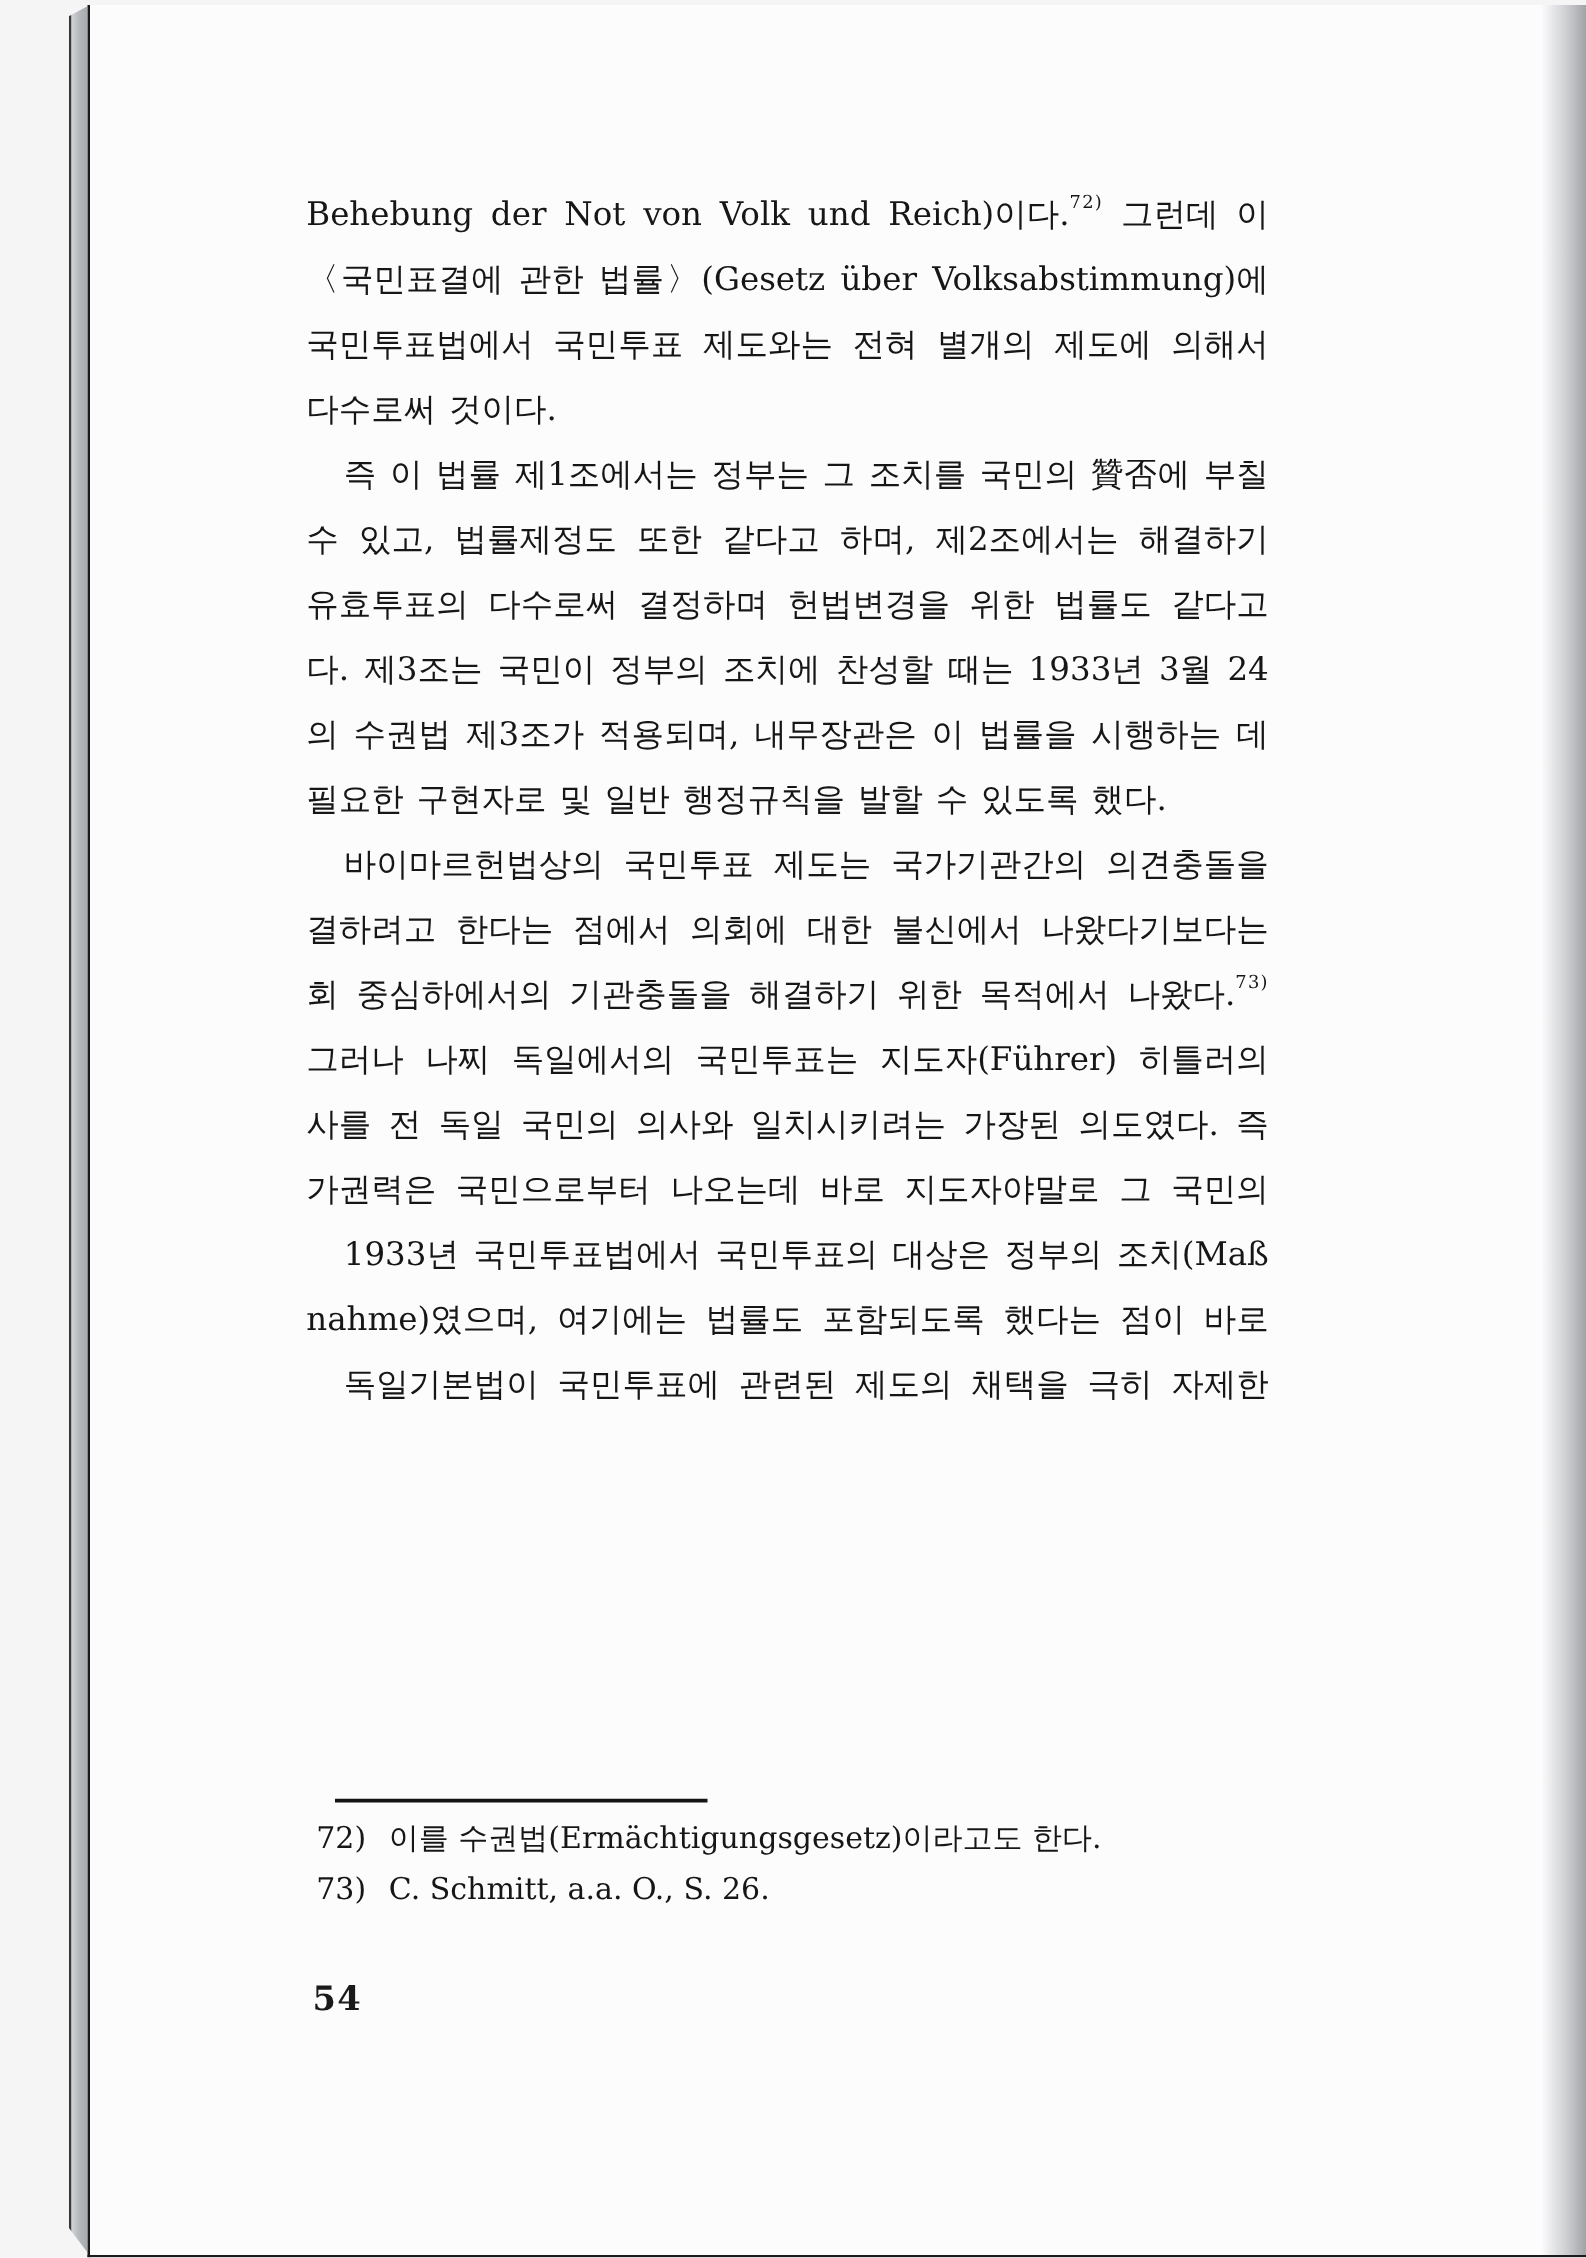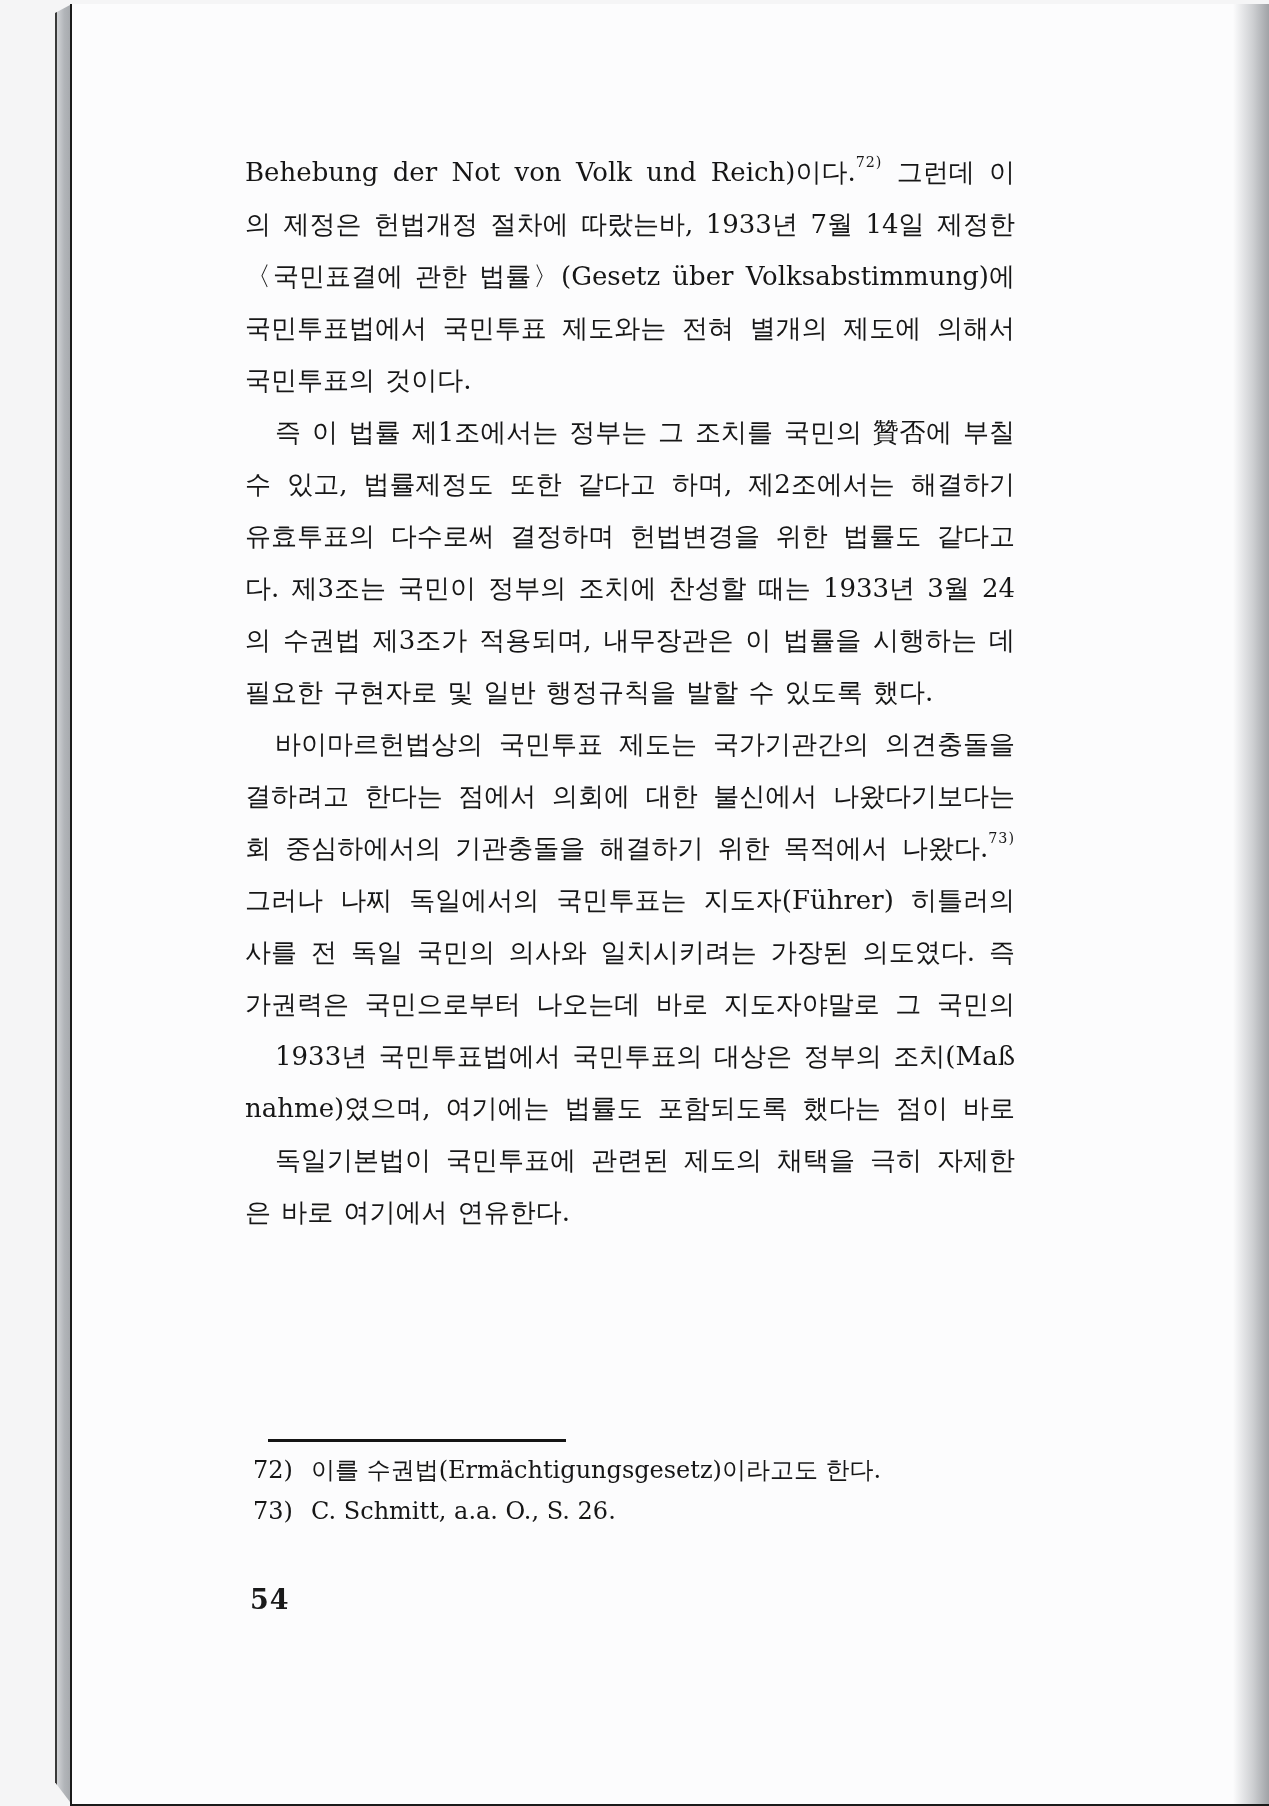--- a/index.html
+++ b/index.html
@@ -121,40 +121,38 @@
 </head>
 <body>
 
 <div class="canvas">
   <div class="spine"></div>
   <div class="page">
     <div class="right-shadow"></div>
   </div>
   <div class="text-block">
       <div class="line"><span>Behebung der Not von Volk und Reich)이다.</span><sup>72)</sup><span> 그런데 이 수권법</span></div>
-      <div class="line"><span>의 제정은 헌법개정 절차에 따랐는바, 1933년 7월 14일 제정한</span></div>
       <div class="line"><span>〈국민표결에 관한 법률〉(Gesetz über Volksabstimmung)에 의해서</span></div>
       <div class="line"><span>국민투표법에서 국민투표 제도와는 전혀 별개의 제도에 의해서</span></div>
-      <div class="line end"><span>국민투표의 것이다.</span></div>
+      <div class="line end"><span>다수로써 것이다.</span></div>
       <div class="line indent"><span>즉 이 법률 제1조에서는 정부는 그 조치를 국민의 贊否에 부칠</span></div>
       <div class="line"><span>수 있고, 법률제정도 또한 같다고 하며, 제2조에서는 해결하기</span></div>
       <div class="line"><span>유효투표의 다수로써 결정하며 헌법변경을 위한 법률도 같다고 한</span></div>
       <div class="line"><span>다. 제3조는 국민이 정부의 조치에 찬성할 때는 1933년 3월 24일</span></div>
       <div class="line"><span>의 수권법 제3조가 적용되며, 내무장관은 이 법률을 시행하는 데</span></div>
       <div class="line end"><span>필요한 구현자로 및 일반 행정규칙을 발할 수 있도록 했다.</span></div>
       <div class="line indent"><span>바이마르헌법상의 국민투표 제도는 국가기관간의 의견충돌을 해</span></div>
       <div class="line"><span>결하려고 한다는 점에서 의회에 대한 불신에서 나왔다기보다는 의</span></div>
       <div class="line"><span>회 중심하에서의 기관충돌을 해결하기 위한 목적에서 나왔다.</span><sup>73)</sup></div>
       <div class="line"><span>그러나 나찌 독일에서의 국민투표는 지도자(Führer) 히틀러의 의</span></div>
       <div class="line"><span>사를 전 독일 국민의 의사와 일치시키려는 가장된 의도였다. 즉 국</span></div>
       <div class="line"><span>가권력은 국민으로부터 나오는데 바로 지도자야말로 그 국민의 의</span></div>
       <div class="line indent"><span>1933년 국민투표법에서 국민투표의 대상은 정부의 조치(Maß</span></div>
       <div class="line"><span>nahme)였으며, 여기에는 법률도 포함되도록 했다는 점이 바로 의</span></div>
       <div class="line indent"><span>독일기본법이 국민투표에 관련된 제도의 채택을 극히 자제한 것</span></div>
-      <div class="line end"><span>은 바로 여기에서 연유한다.</span></div>
     </div>
   <div class="footnote-sep"></div>
   <div class="footnotes">
       <div class="footnote">
         <span class="fn-num">72)</span>
         <span class="fn-text">이를 수권법(Ermächtigungsgesetz)이라고도 한다.</span>
       </div>
       <div class="footnote">
         <span class="fn-num">73)</span>
         <span class="fn-text">C. Schmitt, a.a. O., S. 26.</span>

